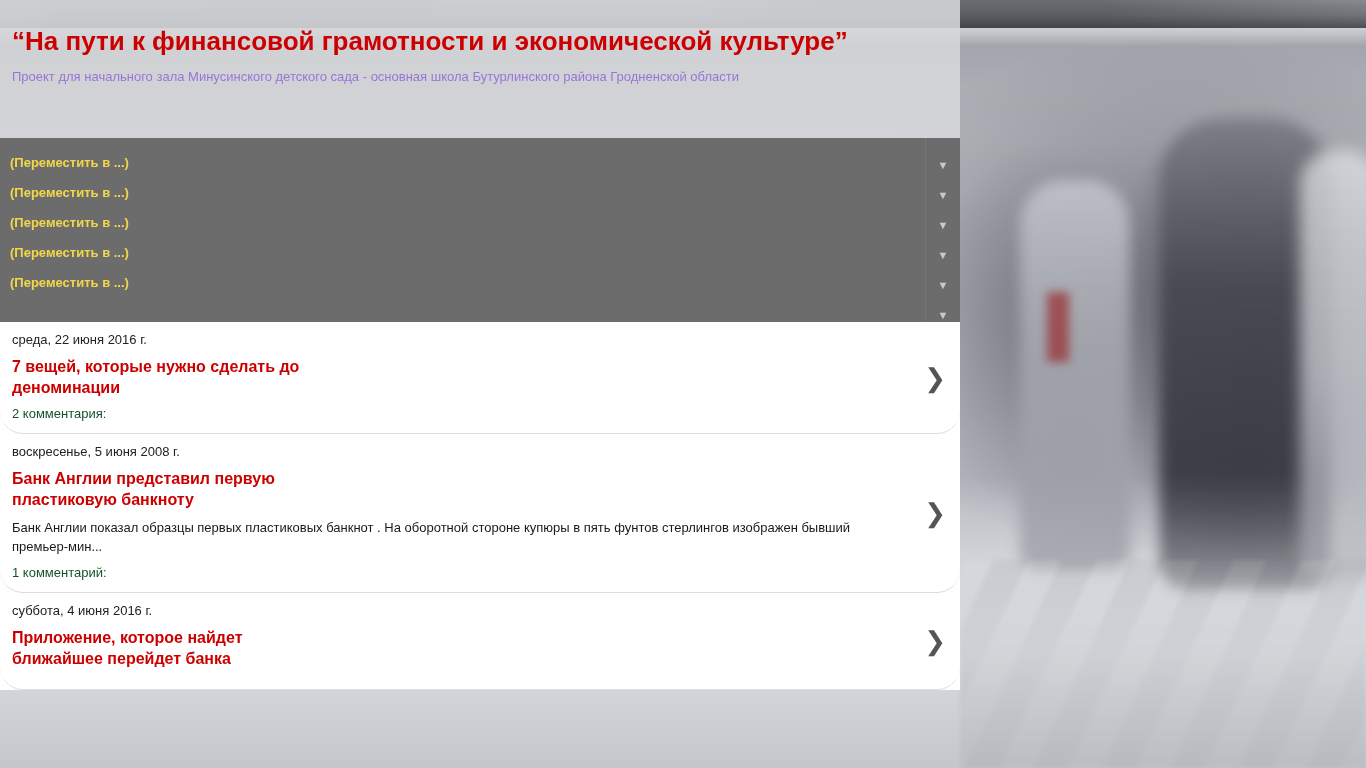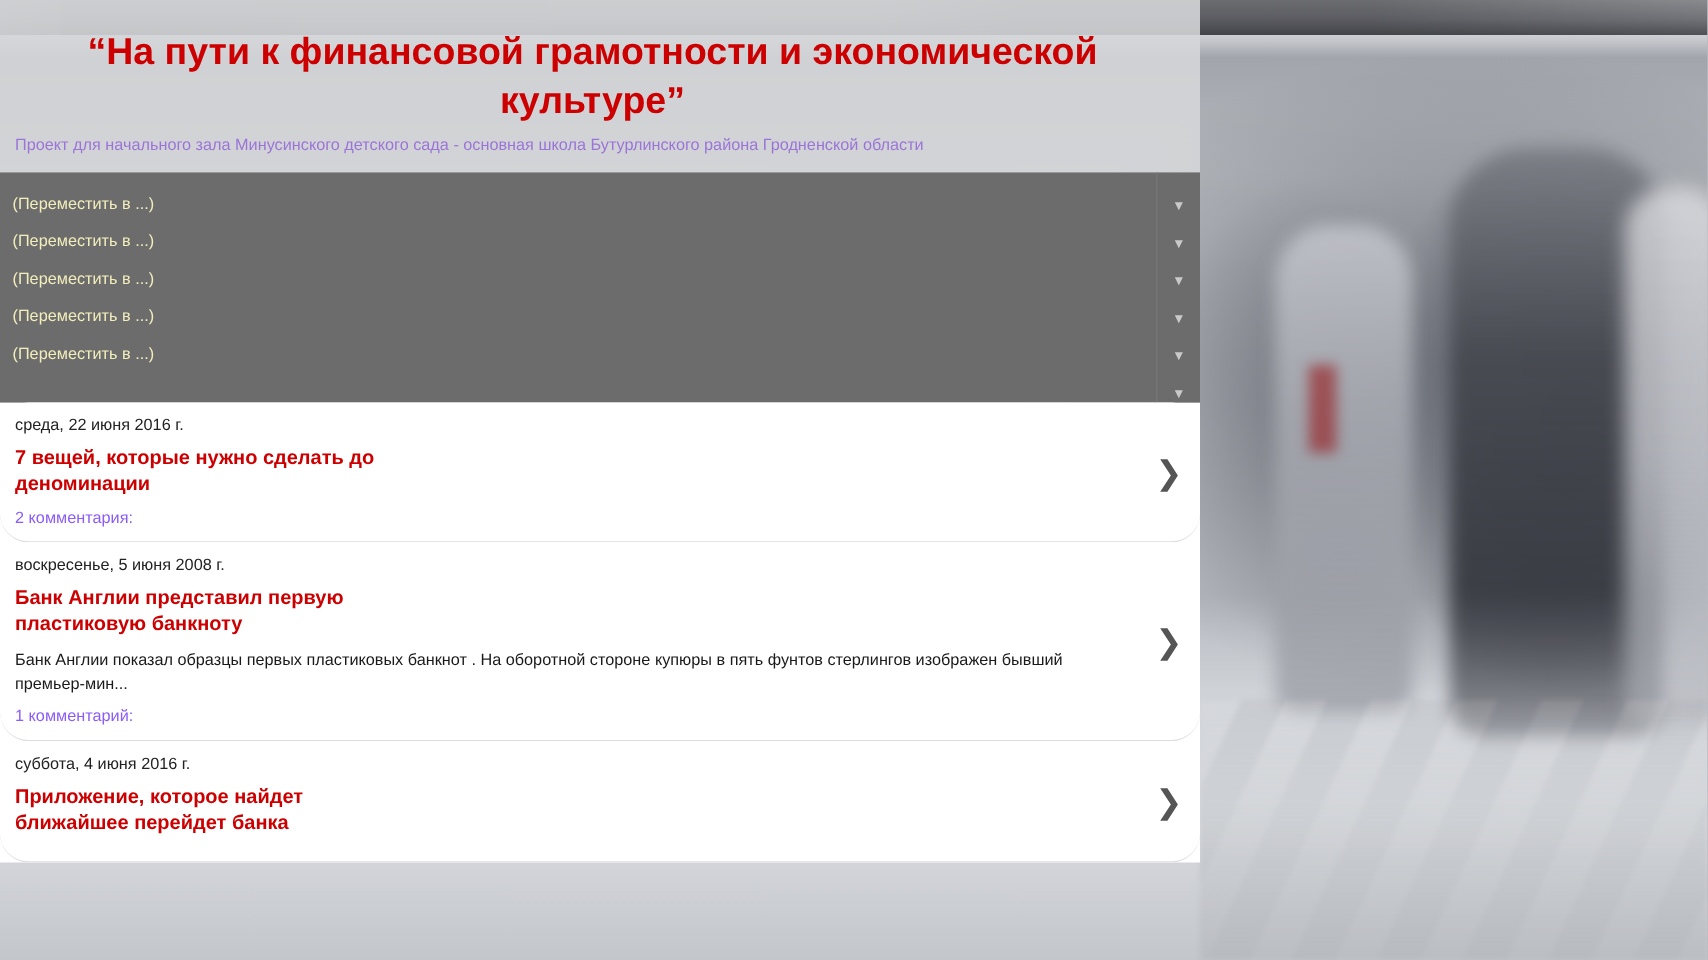--- a/index.html
+++ b/index.html
@@ -101,26 +101,25 @@
   
   #header {
     position: relative;
     width: 960px;
     height: 138px;
     background: rgba(214,215,217,0.88);
     padding: 22px 24px 0 12px;
   }
   #blog-title {
     margin: 0;
-    font-size: 30px;
+    font-size: 26px;
     line-height: 39px;
     font-weight: bold;
     color: #cc0000;
     letter-spacing: 0;
-    text-align: center;
   }
   #blog-desc {
     margin: 8px 0 0 0;
     font-size: 13px;
     color: #6d28d9;
     opacity: .55;
   }
 
   
   #navbar {
@@ -136,21 +135,21 @@
   }
   .nav-item {
     display: block;
     height: 30px;
     line-height: 30px;
     font-size: 13px;
     color: #d85a3a;
     text-decoration: none;
     cursor: pointer;
   }
-  .nav-item.placeholder { color: #fef9c3; opacity: .92; }
+  .nav-item.placeholder { color: #fde047; opacity: .92; font-weight: bold; }
   #nav-arrows {
     width: 35px;
     border-left: 1px solid #777;
     padding-top: 12px;
   }
   .nav-arrow {
     height: 30px;
     line-height: 30px;
     text-align: center;
     color: #c9c9c9;
@@ -185,21 +184,21 @@
     cursor: pointer;
   }
   .post-snippet {
     font-size: 13px;
     line-height: 19px;
     color: #1a1a1a;
     margin: 0 0 9px 0;
   }
   .post-comments {
     font-size: 13px;
-    color: #8b5cf6;
+    color: #14532d;
     cursor: pointer;
   }
   .post-chevron {
     position: absolute;
     right: 14px;
     top: 50%;
     transform: translateY(-50%);
     font-size: 26px;
     color: #555555;
     cursor: pointer;

